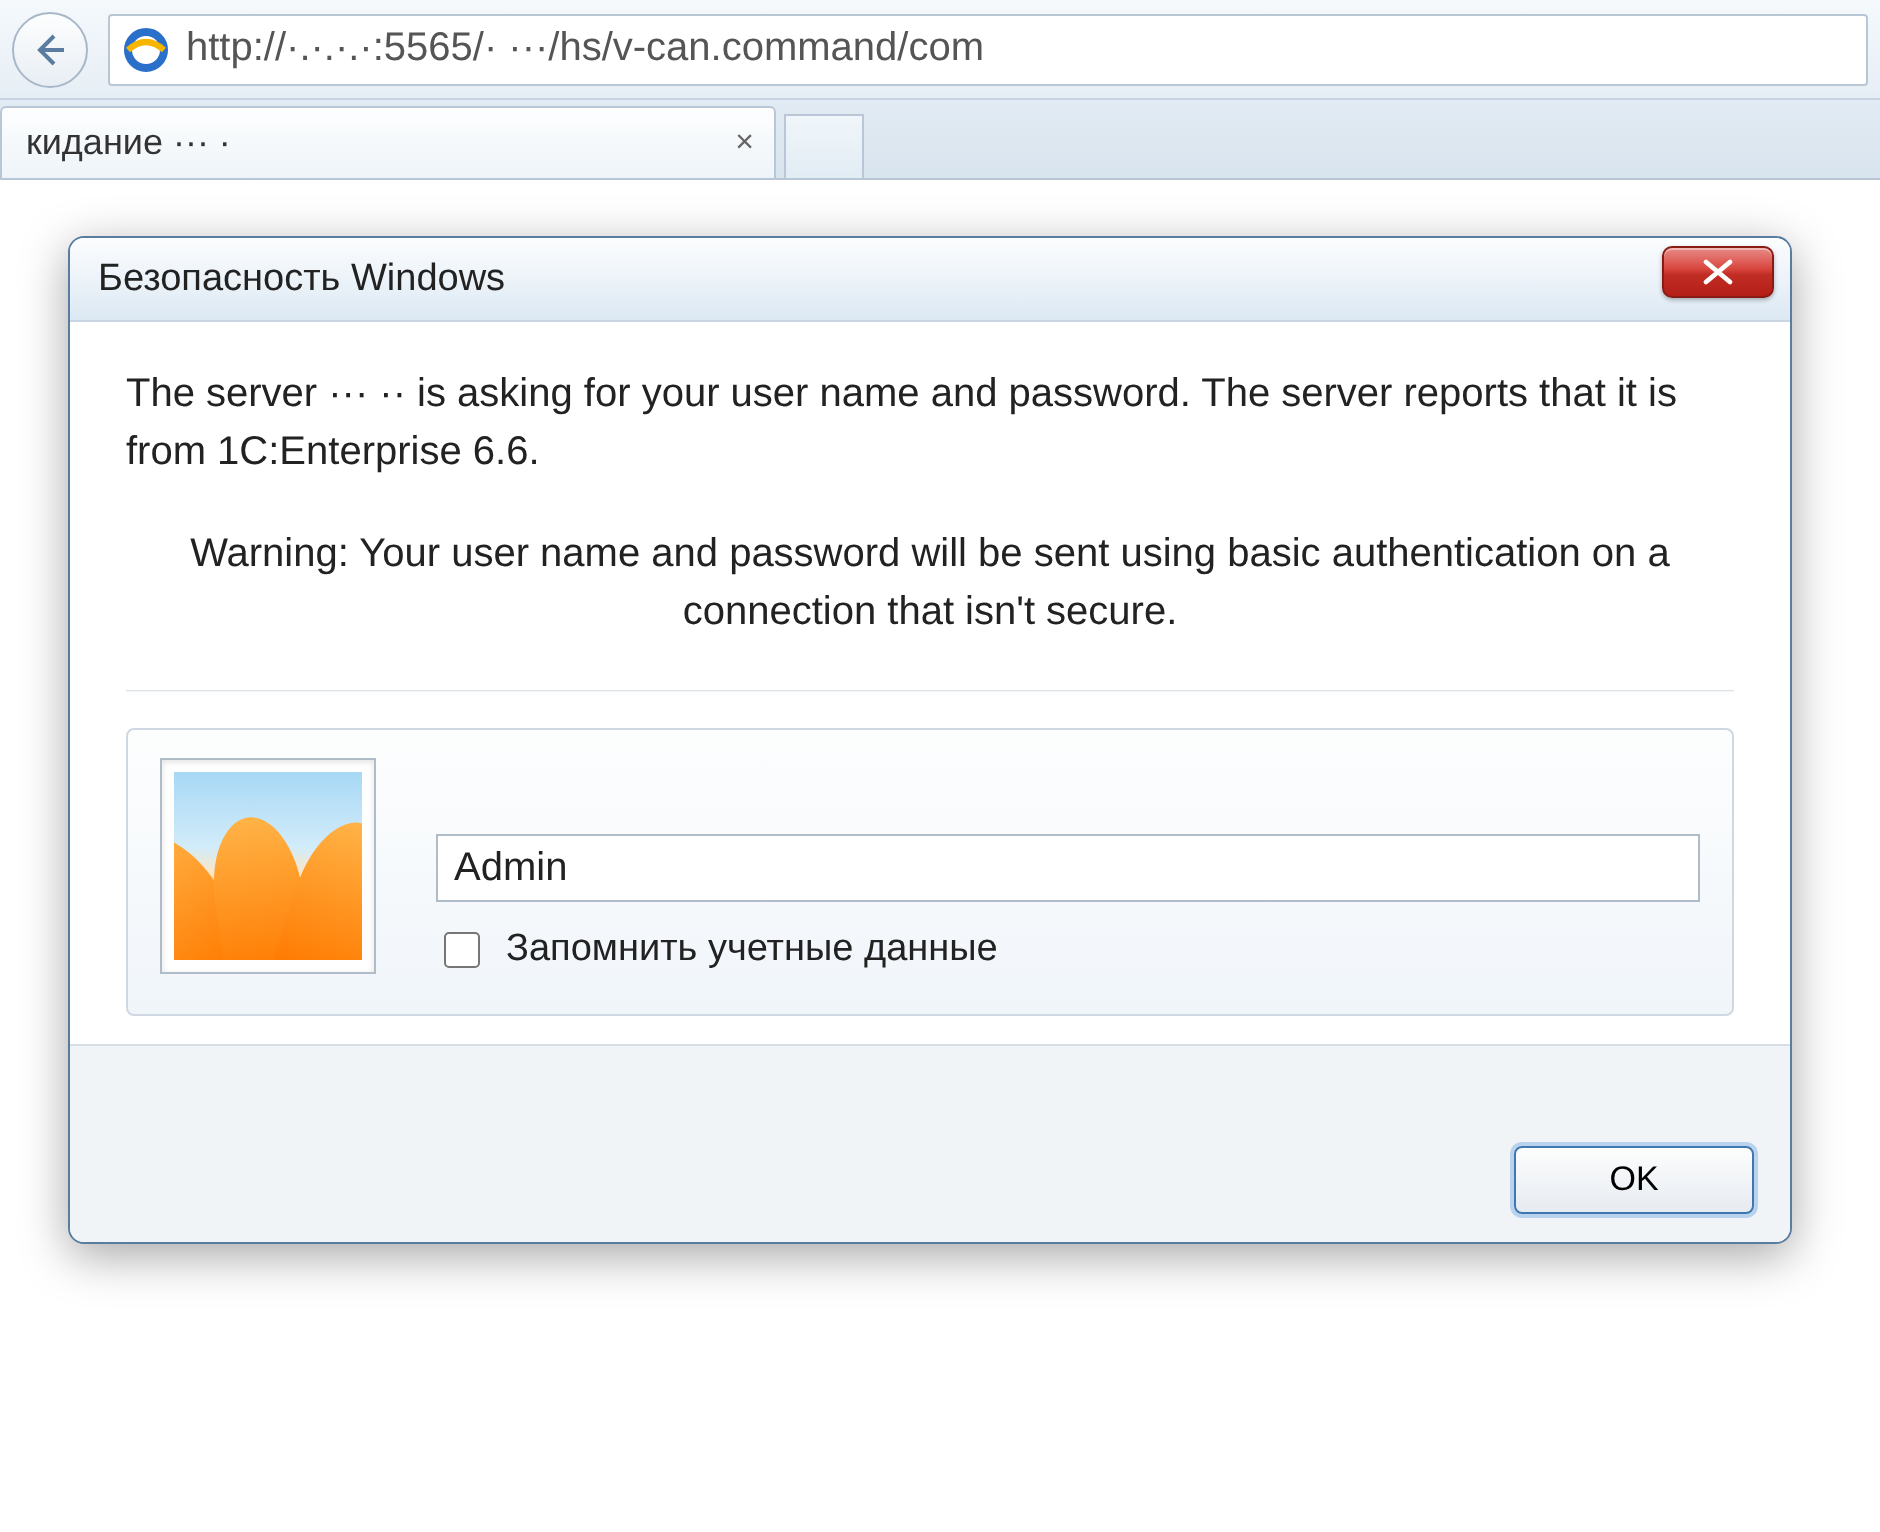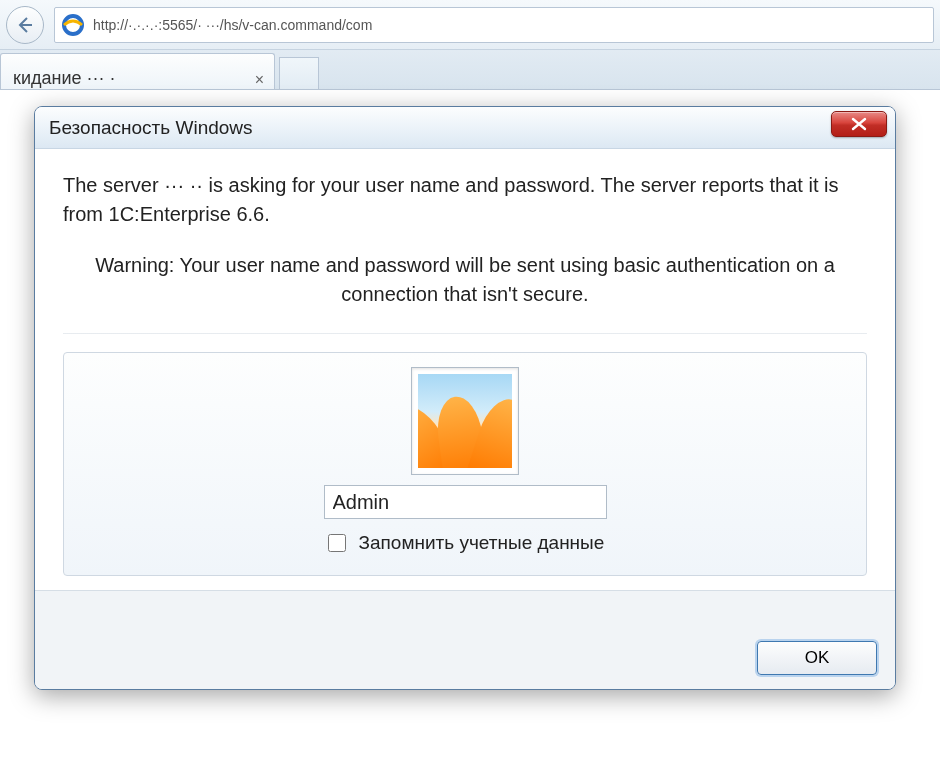--- a/index.html
+++ b/index.html
@@ -33,41 +33,41 @@
   }
   .addr-wrap {
     flex: 1;
     height: 36px;
     background: #fff;
     border: 1px solid #b8c6d6;
     border-radius: 2px;
     display: flex;
     align-items: center;
     padding: 0 6px;
-    font-size: 14px;
+    font-size: 20px;
     color: #555;
   }
   .addr-wrap .ie-icon { margin-right: 8px; display:flex; }
   .tabstrip {
     height: 40px;
     background: linear-gradient(to bottom, #e2ebf3, #d8e4ee);
     border-bottom: 1px solid #b8c6d6;
     display: flex;
     align-items: flex-end;
   }
   .tab {
-    width: 275px;
+    width: 388px;
     height: 36px;
     background: linear-gradient(to bottom, #fdfefe, #eef4f9);
     border: 1px solid #b8c6d6;
     border-bottom: none;
     border-top-left-radius: 3px;
     border-top-right-radius: 3px;
     display: flex;
-    align-items: flex-end;
+    align-items: center;
     padding: 0 12px;
     font-size: 18px;
     color: #333;
     position: relative;
   }
   .tab-close { position:absolute; right:10px; color:#666; font-size:16px; cursor:pointer; }
   .newtab {
     width: 40px; height: 32px;
     border: 1px solid #b8c6d6;
     border-bottom:none;
@@ -77,21 +77,21 @@
   .page-area {
     background: #fff;
     height: calc(100% - 90px);
     position: relative;
   }
 
   
   .dialog {
     position: absolute;
     left: 34px;
-    top: 16px;
+    top: 28px;
     width: 862px;
     background: #fff;
     border: 1px solid #5a7ca0;
     border-radius: 8px;
     box-shadow: 0 6px 24px rgba(0,0,0,.35);
     overflow: hidden;
   }
   .titlebar {
     height: 42px;
     background: linear-gradient(to bottom, #fcfdfe 0%, #e9f1f8 60%, #dce8f3 100%);
@@ -121,23 +121,22 @@
     height: 1px;
     background: linear-gradient(to bottom, #d0d8e0, #fff);
     margin: 24px 0 18px 0;
   }
   .cred-box {
     border: 1px solid #cfd8e2;
     border-radius: 4px;
     background: linear-gradient(to bottom, #fdfefe, #f0f5fa);
     padding: 14px 16px 20px 16px;
     display: flex;
-    gap: 10px;
-    align-items: center;
-    flex-direction: column;
+    gap: 30px;
+    align-items: flex-end;
   }
   .avatar {
     width: 108px; height: 108px;
     border: 1px solid #b0bcc8;
     background: #fff;
     padding: 6px;
     position: relative;
     box-shadow: inset 0 1px 3px rgba(0,0,0,.12);
   }
   .avatar-inner {

